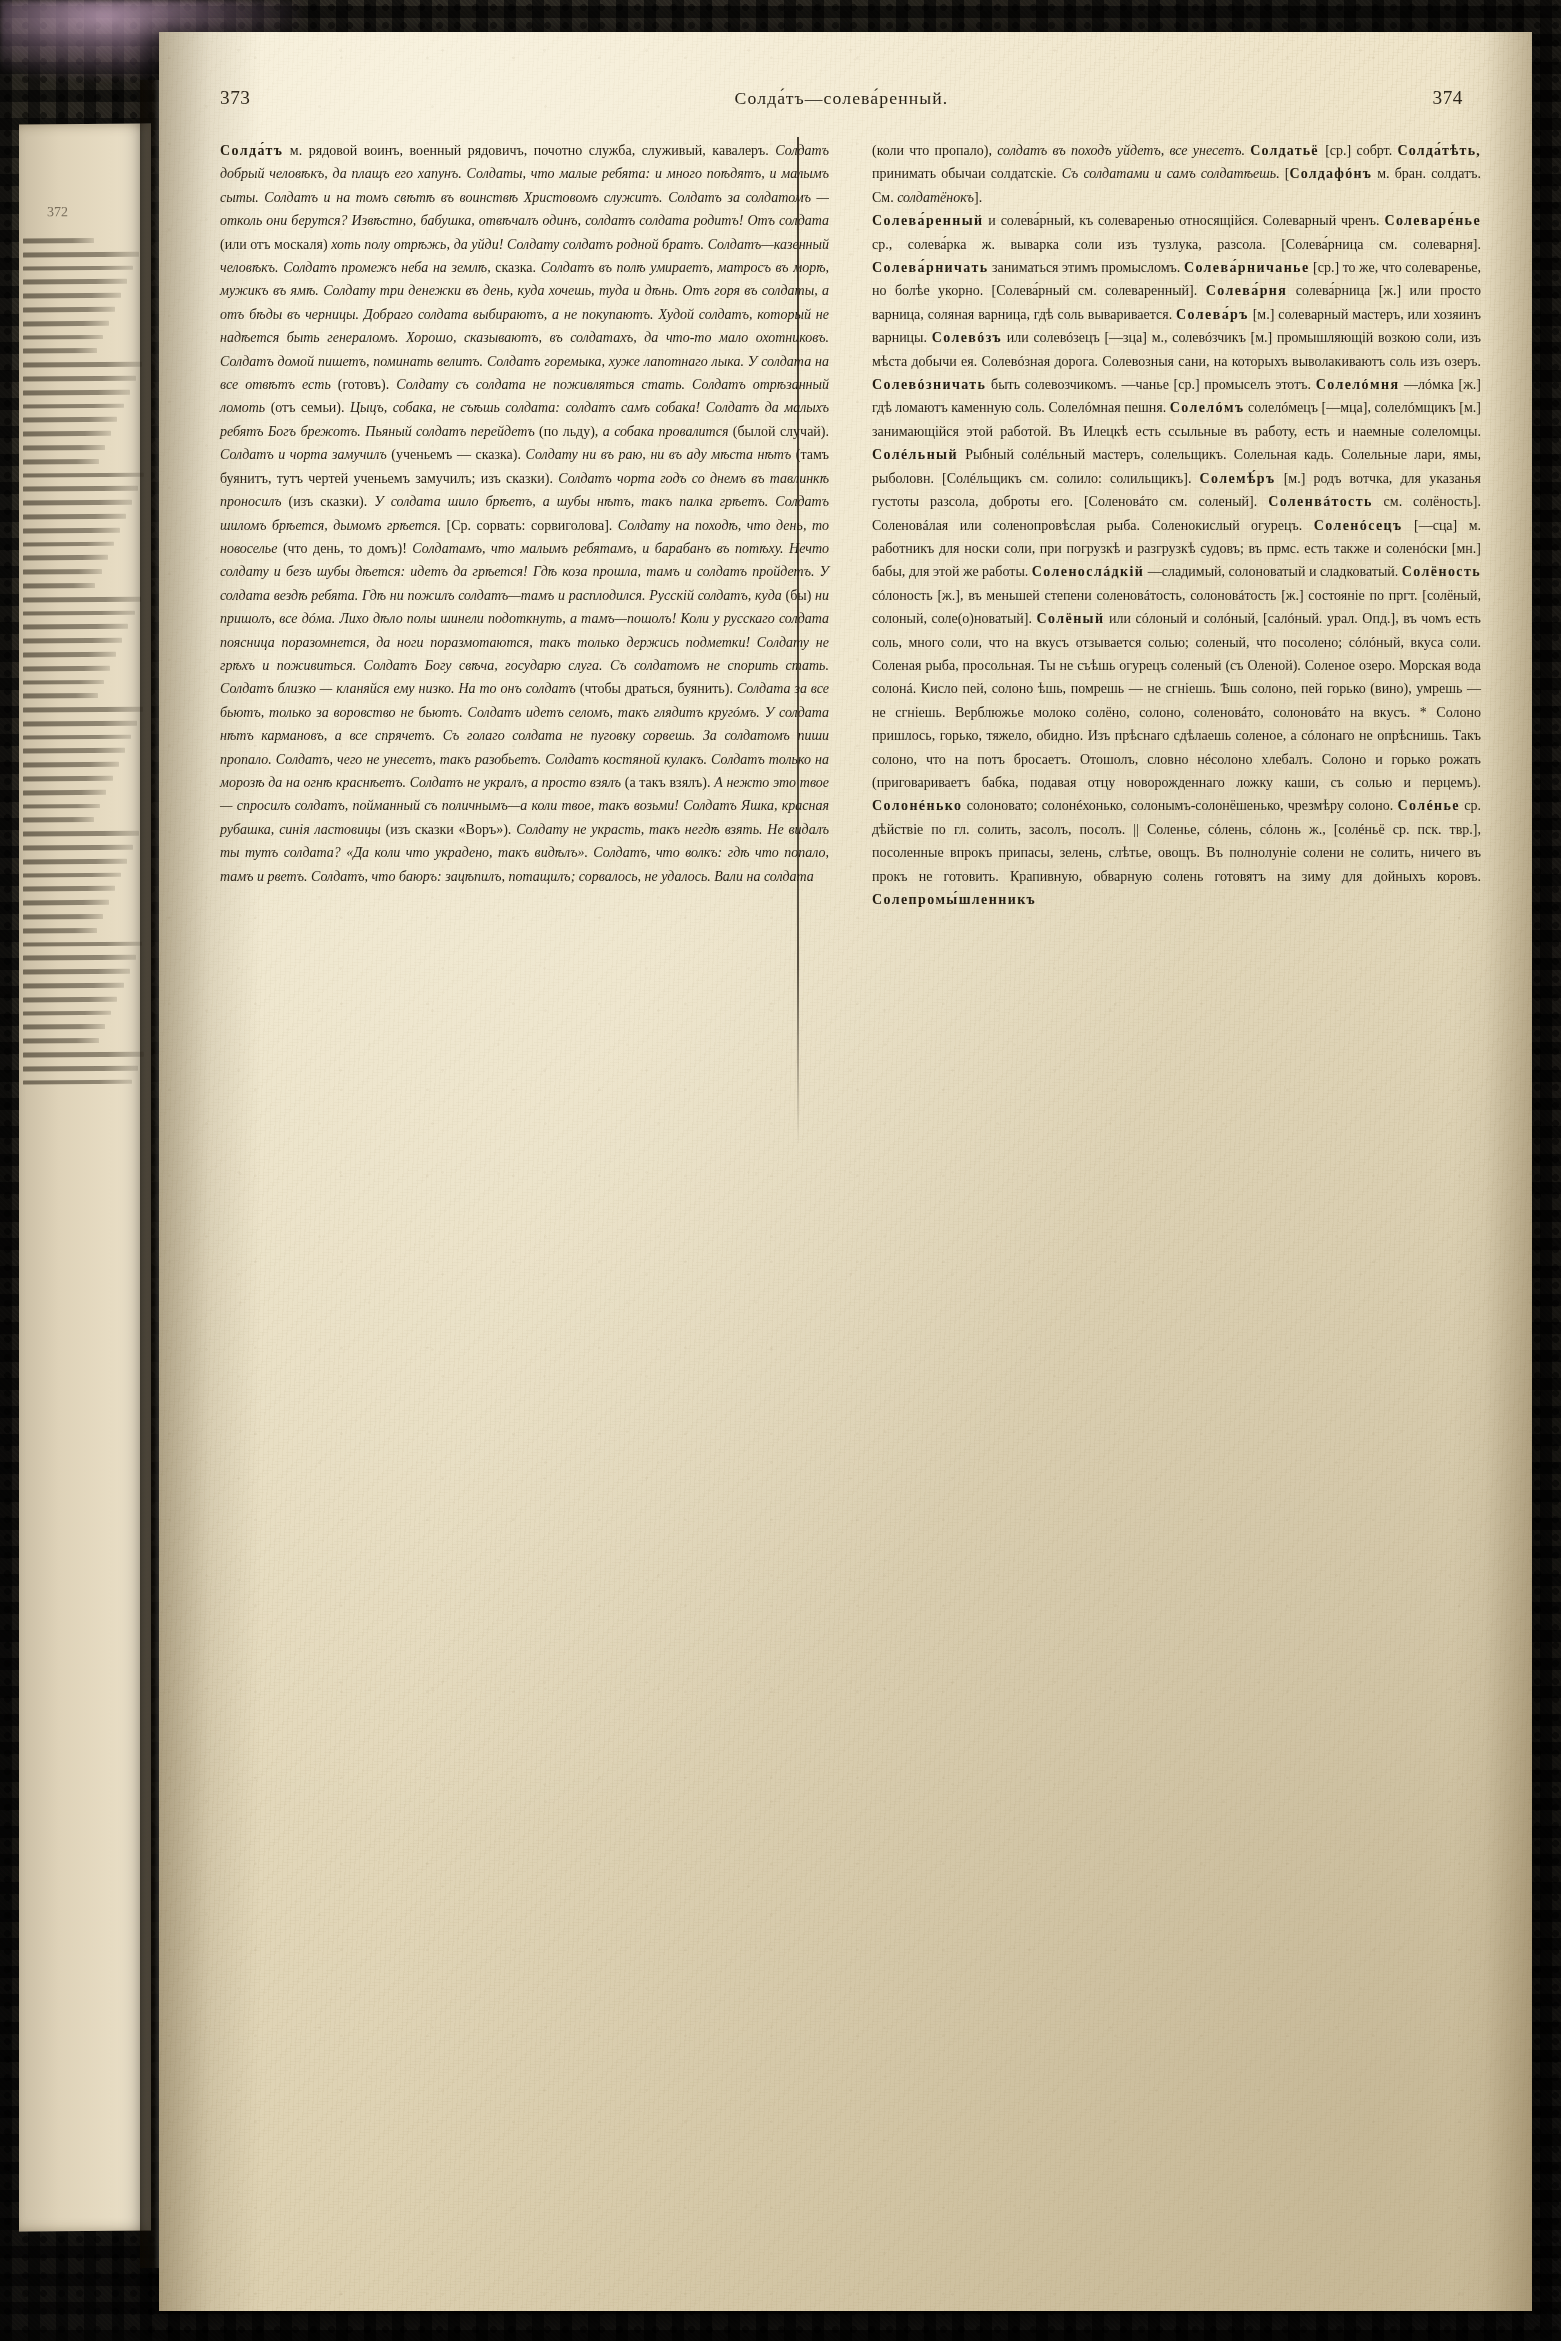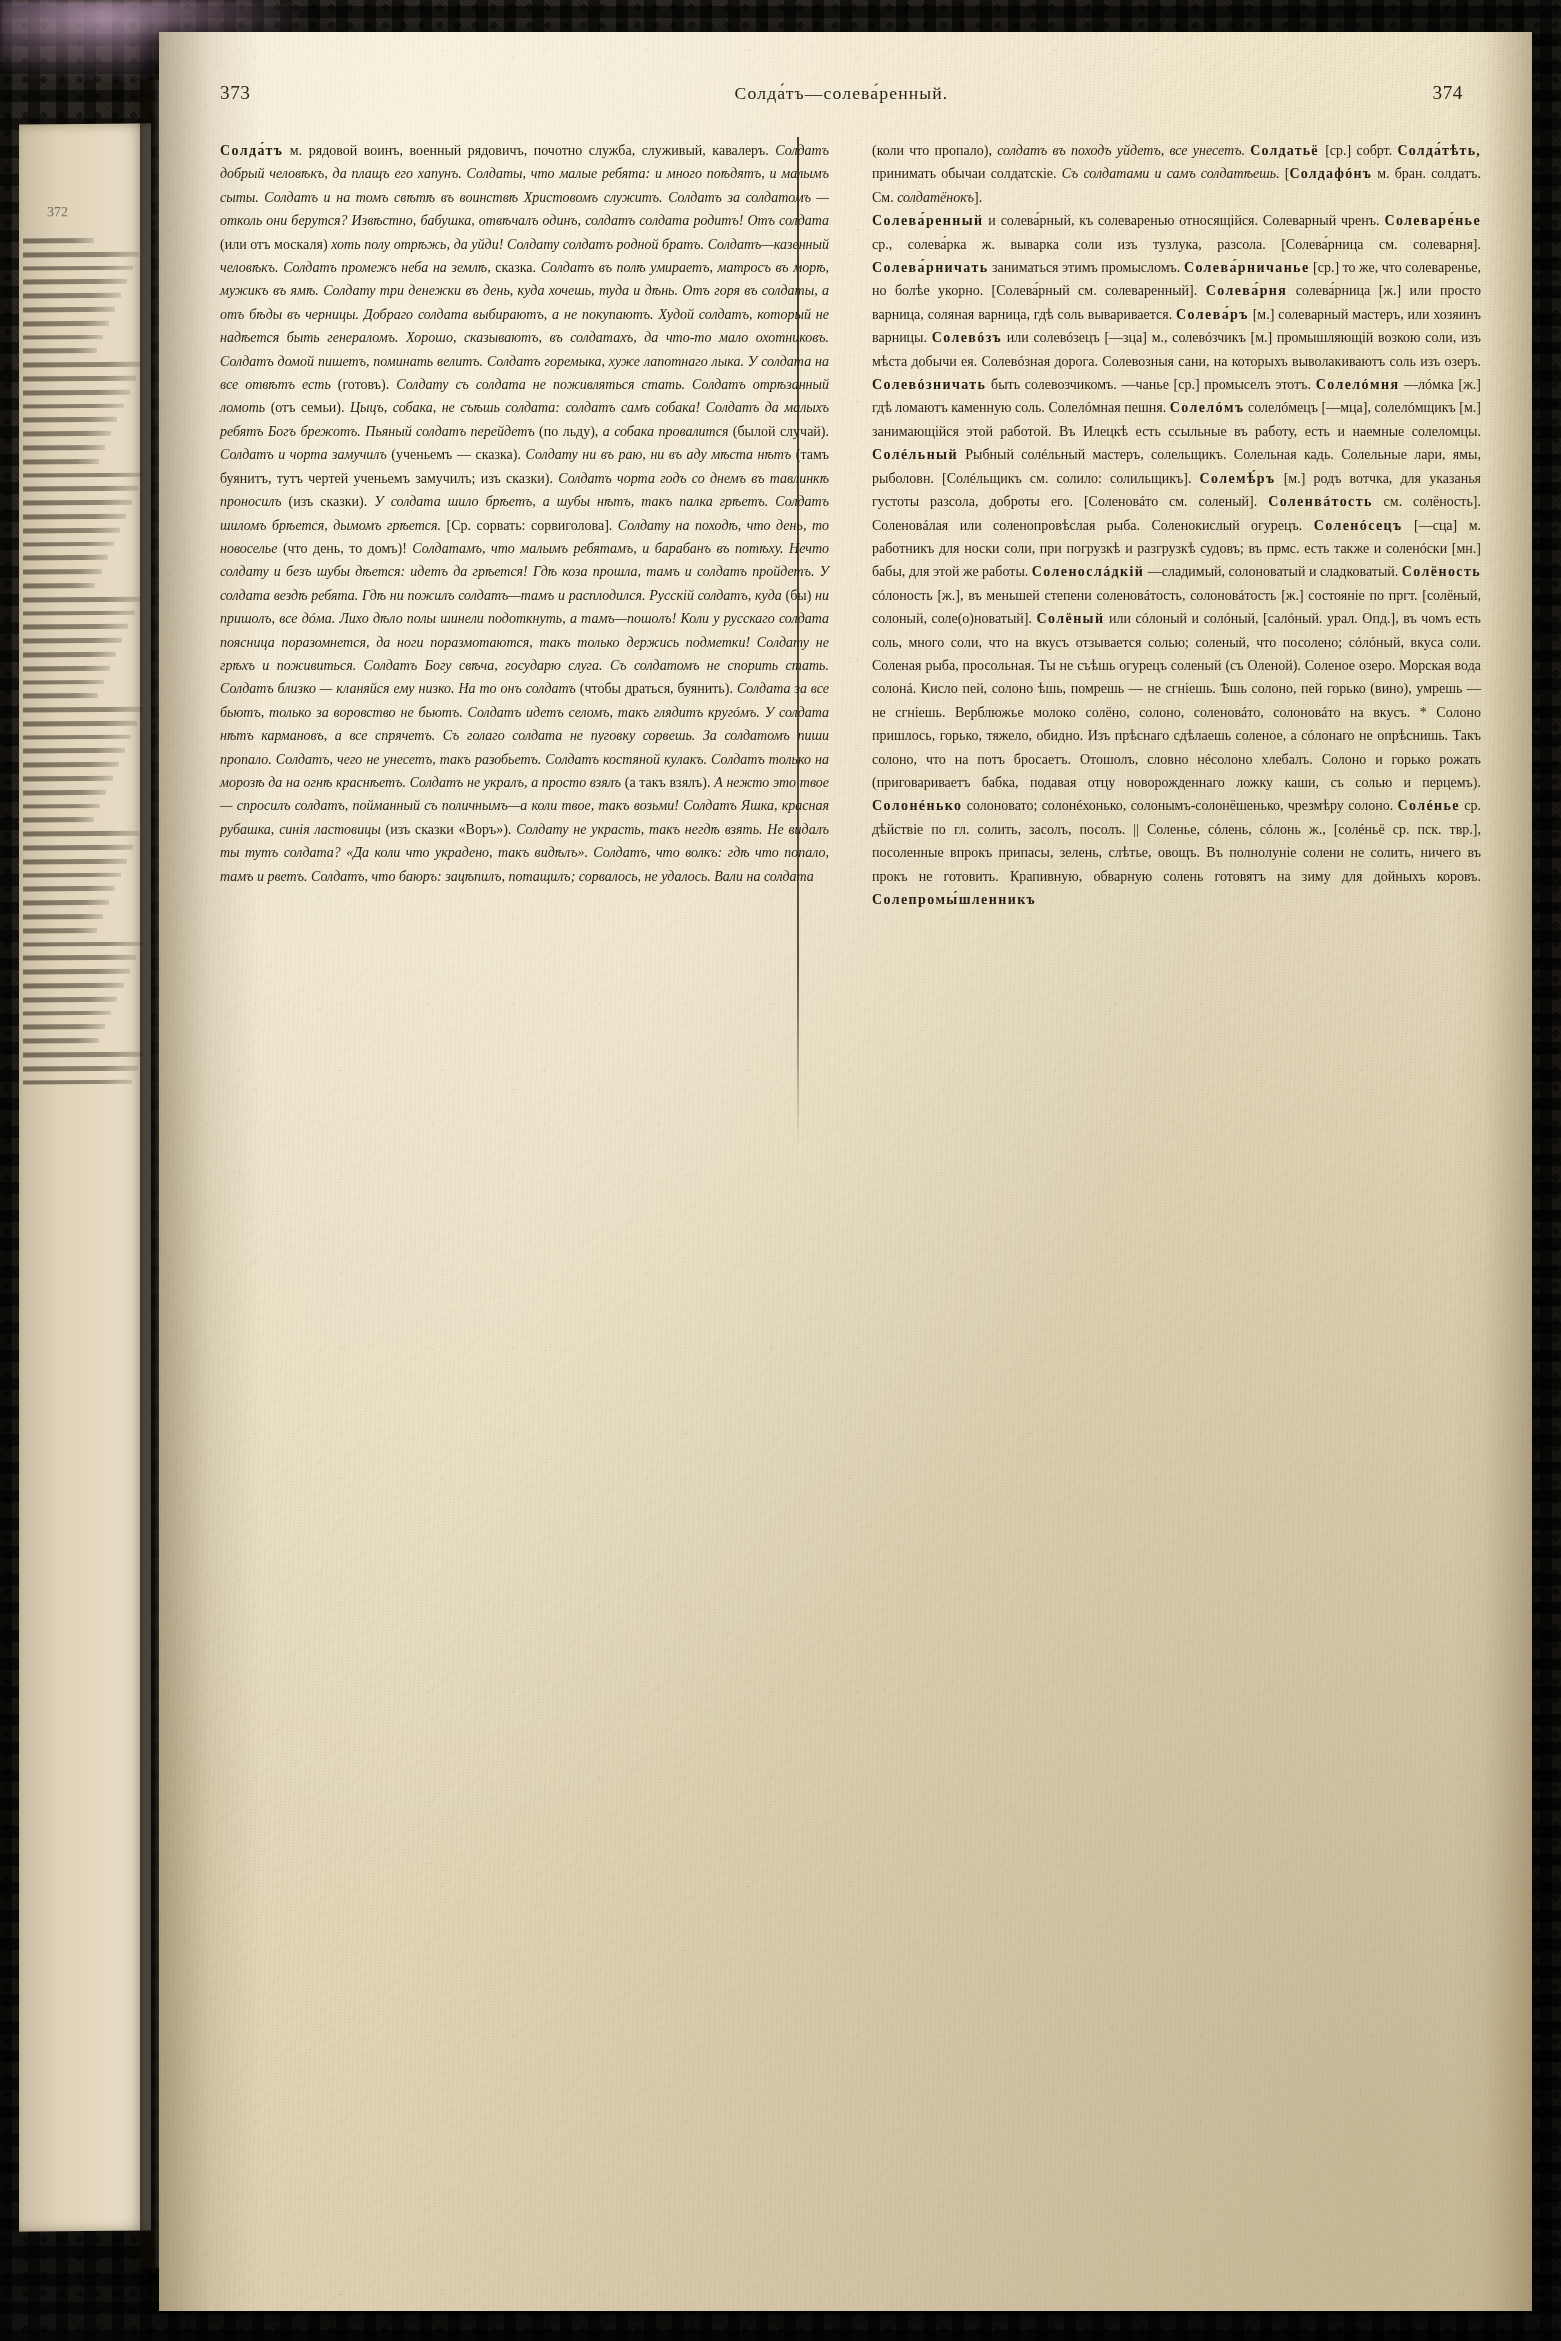--- a/index.html
+++ b/index.html
@@ -93,21 +93,21 @@
   
   #page:after{
     content:"";position:absolute;left:0;top:0;bottom:0;width:102px;pointer-events:none;
     background:linear-gradient(90deg, rgba(95,78,48,.42) 0%, rgba(95,78,48,.12) 50%, rgba(95,78,48,0) 100%);
   }
 
   
   #runhead{
     position:absolute;left:0;right:8px;top:45px;height:32px;
     padding:0 61px;
-    display:flex;align-items:center;justify-content:space-between;
+    display:flex;align-items:flex-end;justify-content:space-between;
     color:#2b2419;
   }
   #runhead .folio{
     font-size:19.3px;letter-spacing:0.5px;font-family:"Liberation Serif",serif;
   }
   #runhead .rh-title{
     position:absolute;left:0;right:0;text-align:center;
     font-size:17.7px;letter-spacing:1.1px;
     font-family:"Liberation Serif",serif;
     color:#241e14;

